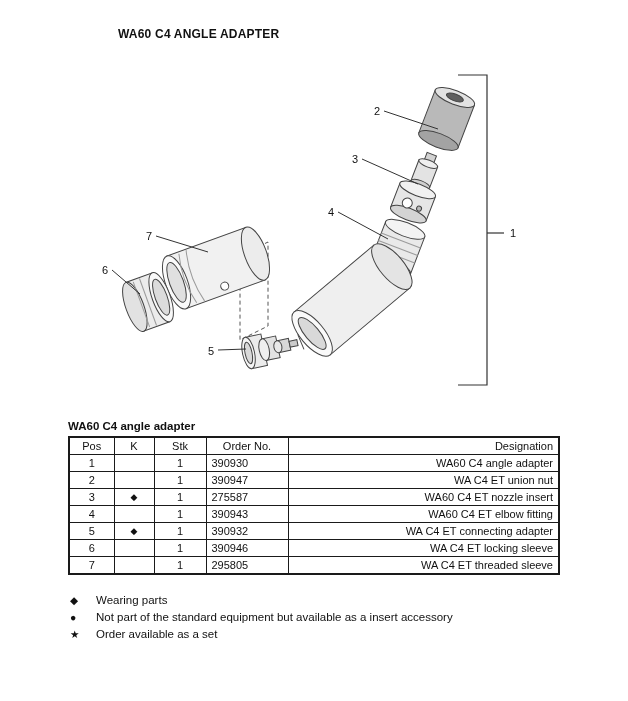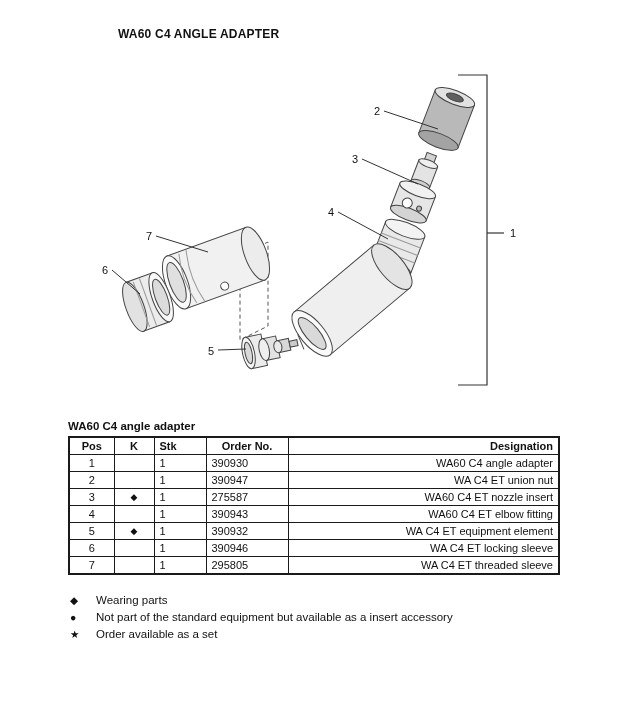--- a/index.html
+++ b/index.html
@@ -4,24 +4,24 @@
 <style>
   *{box-sizing:border-box;margin:0;padding:0}
   html,body{width:628px;height:701px}
   body{background:#fff;font-family:"Liberation Sans",sans-serif;color:#111;position:relative;overflow:hidden}
   .page-title{position:absolute;left:118px;top:27px;font-size:12px;font-weight:bold;letter-spacing:.2px}
   .diagram{position:absolute;left:0;top:0}
   .diagram text{font-family:"Liberation Sans",sans-serif;font-size:11px;fill:#111}
   .table-caption{position:absolute;left:68px;top:420px;font-size:11.5px;font-weight:bold}
   .parts-table{position:absolute;left:68px;top:436px;width:492px;border-collapse:collapse;font-size:11px;border:2px solid #1a1a1a}
   .parts-table th,.parts-table td{border:1px solid #1a1a1a;padding:1px 5px;height:17px;line-height:14px;vertical-align:middle}
-  .parts-table th{font-weight:bold}
+  .parts-table th{font-weight:normal}
   .col-pos{width:45px;text-align:center}
   .col-k{width:40px;text-align:center}
-  .col-stk{width:52px;text-align:left}
+  .col-stk{width:52px;text-align:center}
   .col-order{width:82px;}
   .col-des{text-align:right}
   .cell-k{font-size:9px}
   .legend{position:absolute;left:70px;top:594px;font-size:11.5px}
   .legend-item{display:flex;align-items:baseline;margin-bottom:5px}
   .legend-symbol{width:26px;font-size:10.5px;flex:0 0 26px}
 </style>
 </head>
 <body>
 
@@ -162,21 +162,21 @@
       <td class="col-k cell-k"></td>
       <td class="col-stk">1</td>
       <td class="col-order">390943</td>
       <td class="col-des">WA60 C4 ET elbow fitting</td>
     </tr>
     <tr>
       <td class="col-pos">5</td>
       <td class="col-k cell-k">◆</td>
       <td class="col-stk">1</td>
       <td class="col-order">390932</td>
-      <td class="col-des">WA C4 ET equipment element</td>
+      <td class="col-des">WA C4 ET connecting adapter</td>
     </tr>
     <tr>
       <td class="col-pos">6</td>
       <td class="col-k cell-k"></td>
       <td class="col-stk">1</td>
       <td class="col-order">390946</td>
       <td class="col-des">WA C4 ET locking sleeve</td>
     </tr>
     <tr>
       <td class="col-pos">7</td>

